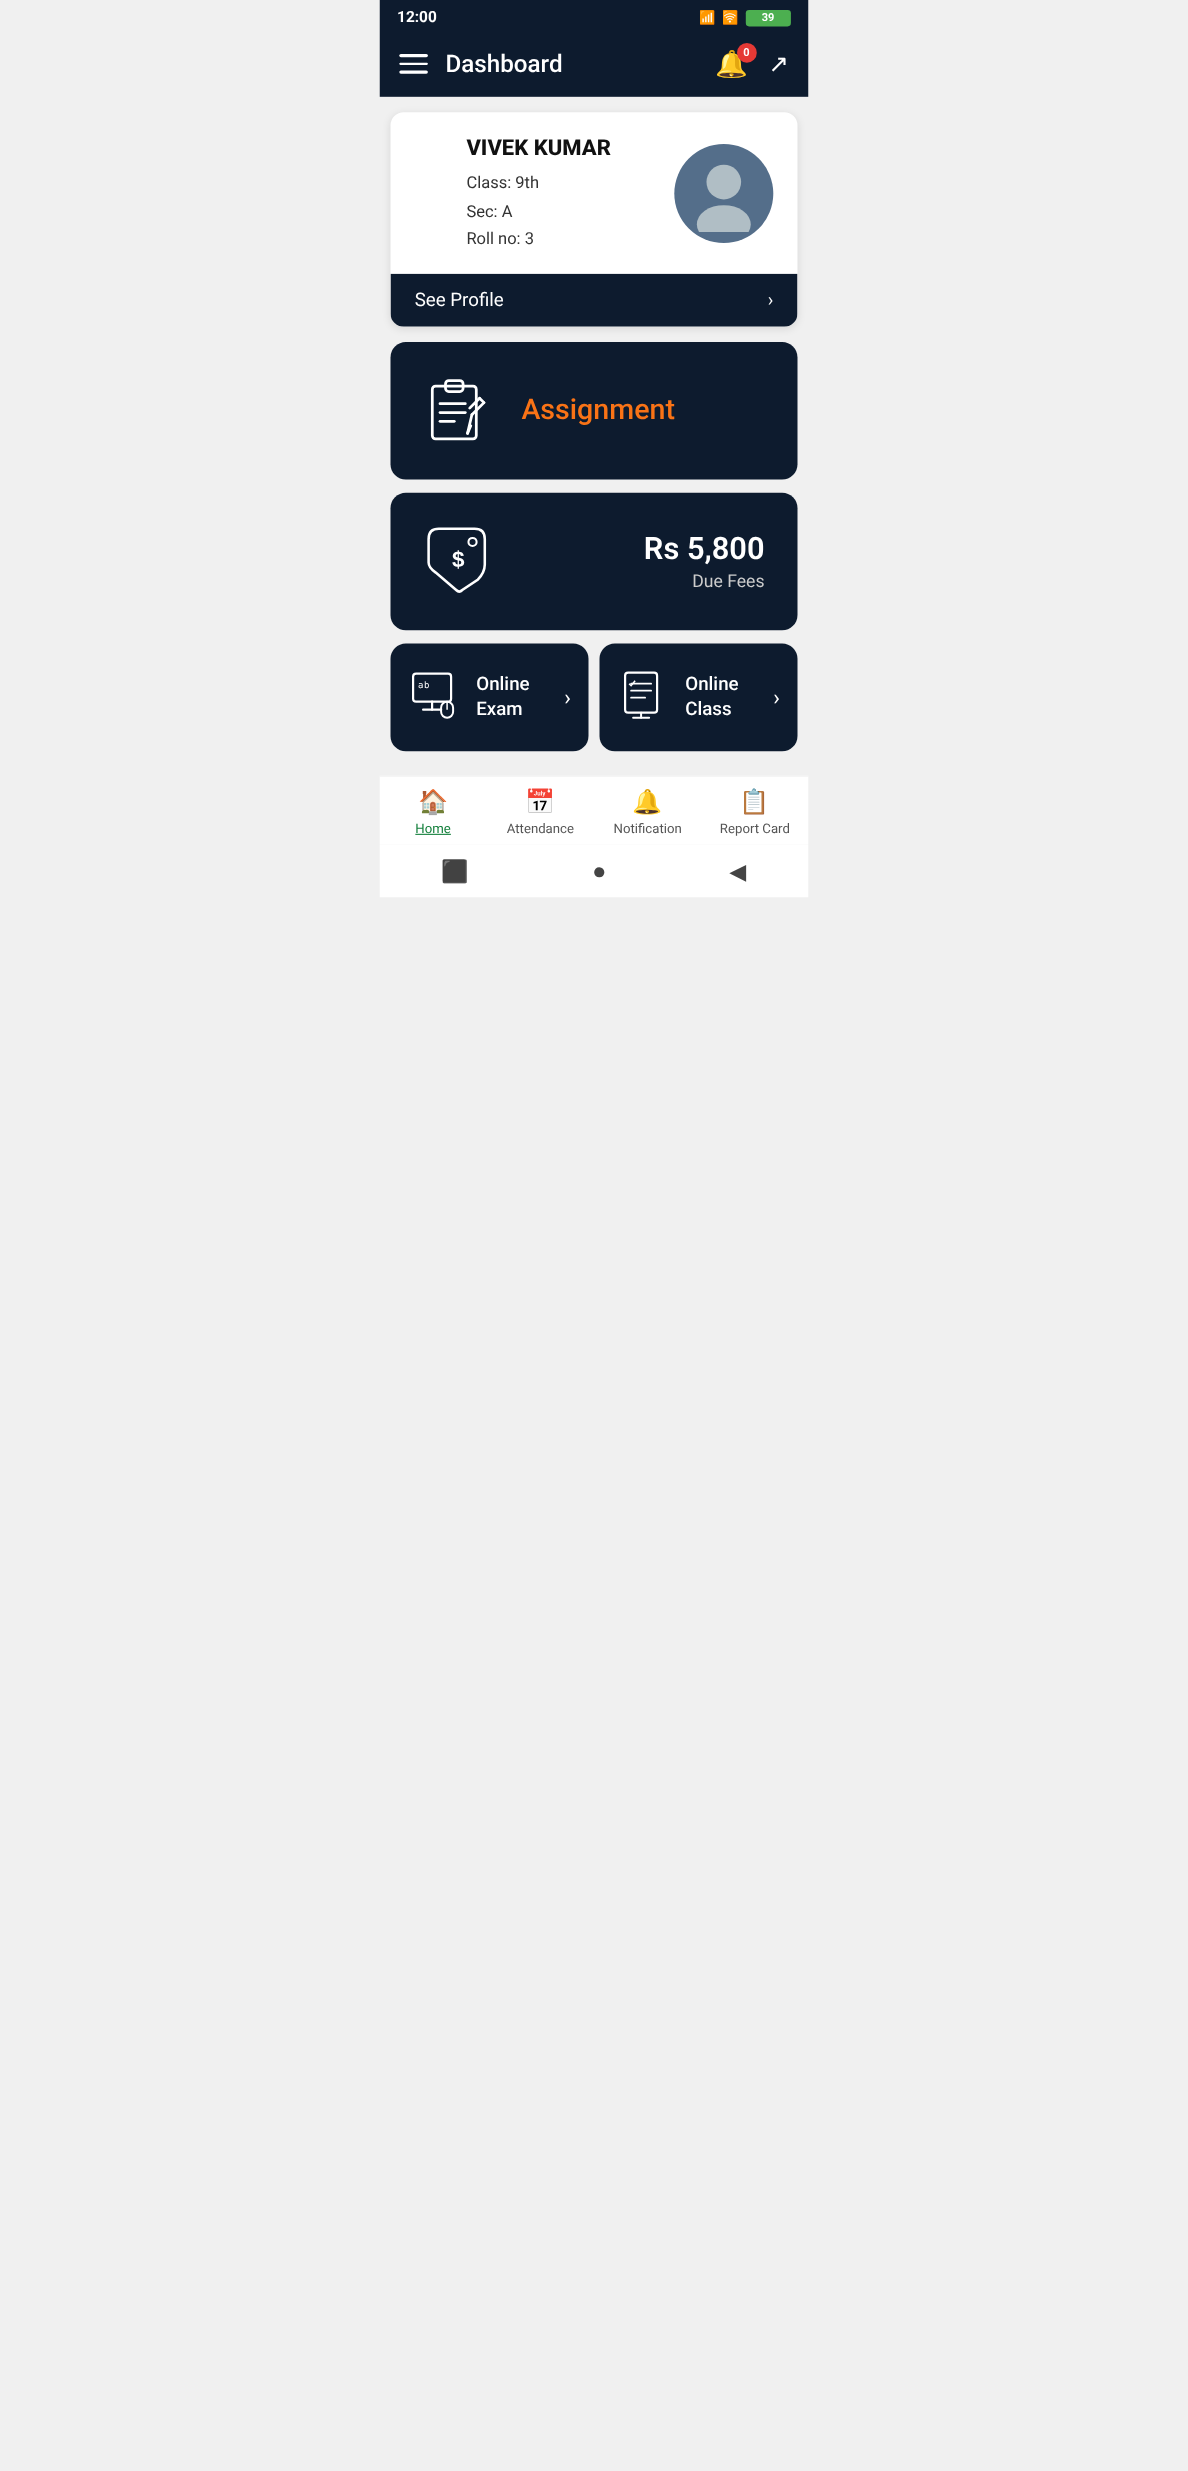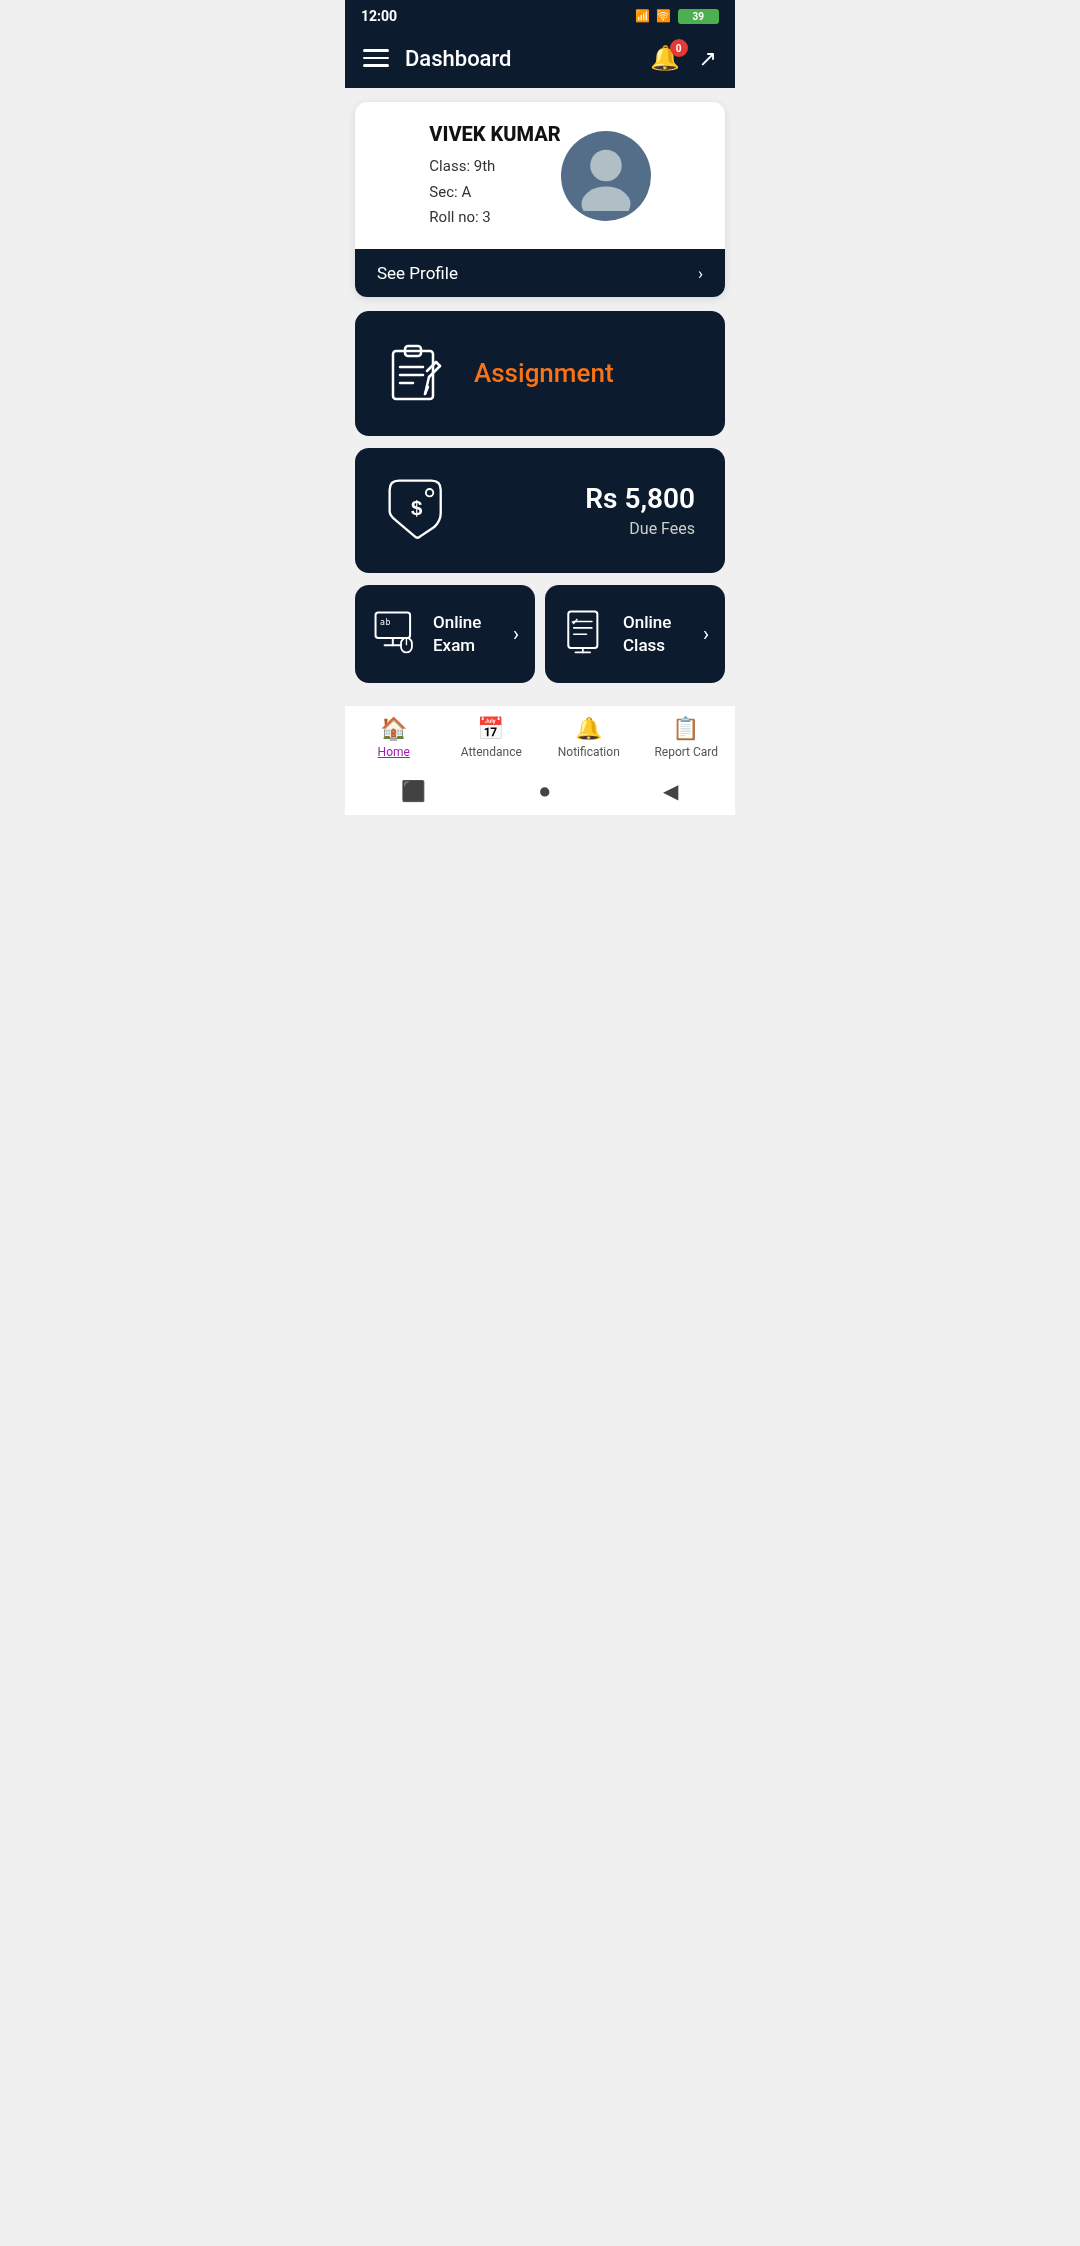--- a/index.html
+++ b/index.html
@@ -80,22 +80,23 @@
     .profile-card {
       background: white;
       margin: 14px 10px;
       border-radius: 12px;
       overflow: hidden;
       box-shadow: 0 2px 8px rgba(0,0,0,0.1);
     }
     .profile-info {
       display: flex;
       align-items: center;
-      justify-content: center;
+      justify-content: space-between;
       padding: 20px 22px 18px;
+      margin-left: 47px;
     }
     .profile-text {}
     .student-name {
       font-size: 20px;
       font-weight: 800;
       color: #111;
       margin-bottom: 8px;
     }
     .student-detail {
       font-size: 15px;
@@ -205,21 +206,21 @@
       display: flex;
       flex-direction: column;
       align-items: center;
       gap: 4px;
       cursor: pointer;
       flex: 1;
     }
     .nav-item-icon { font-size: 22px; color: #555; }
     .nav-item-icon.active { color: #e53935; }
     .nav-item-label { font-size: 12px; color: #555; }
-    .nav-item-label.active { color: #a21caf; text-decoration: underline; }
+    .nav-item-label.active { color: #15803d; text-decoration: underline; }
 
     
     .android-nav {
       background: white;
       display: flex;
       justify-content: space-around;
       align-items: center;
       padding: 12px 0;
     }
     .android-nav span { font-size: 20px; color: #444; }

